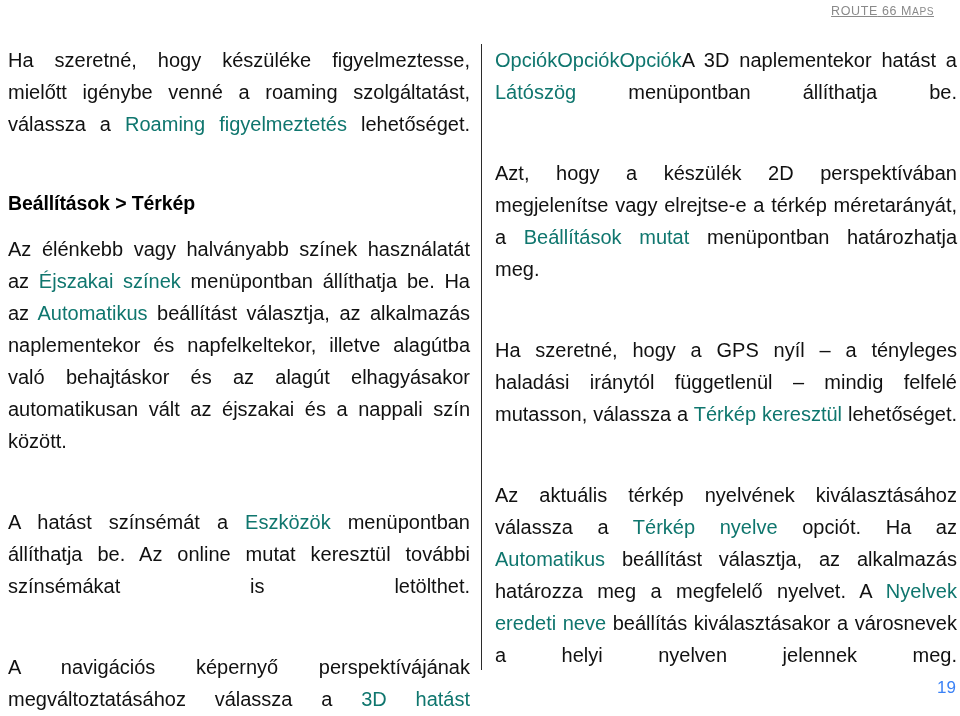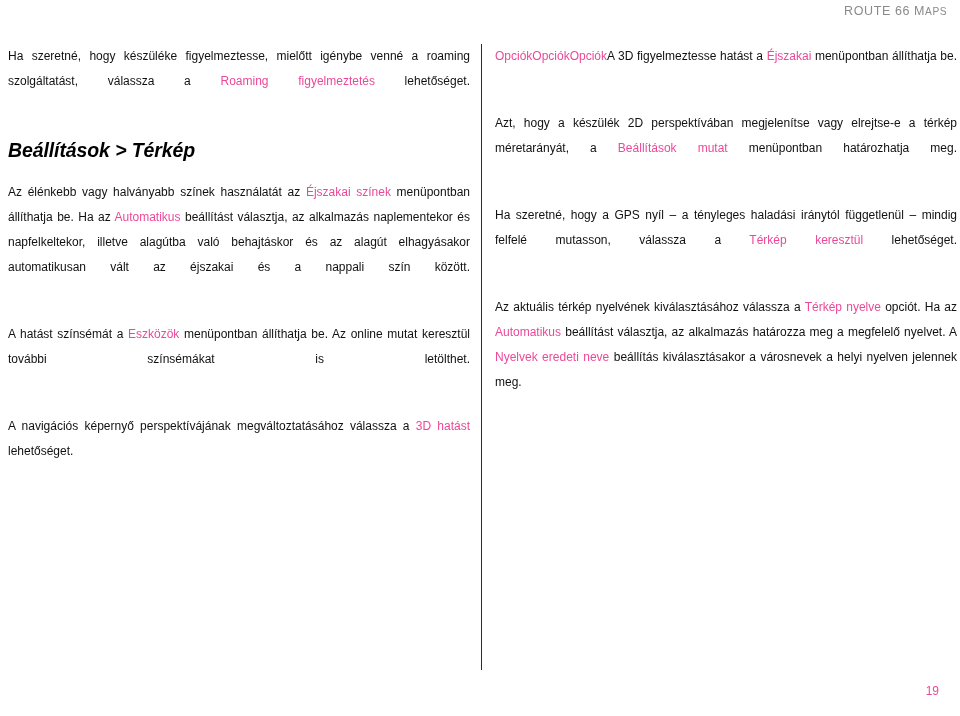--- a/index.html
+++ b/index.html
@@ -20,25 +20,26 @@
     position: absolute;
     inset: 0;
     width: 960px;
     height: 716px;
   }
 
   
   .running-head {
     position: absolute;
     top: 4px;
-    right: 13px;
+    right: 26px;
     font-size: 12.5px;
     letter-spacing: 0.6px;
     color: #8a8a8a;
     white-space: nowrap;
+    text-decoration: underline;
   }
   .running-head .rh-big { font-size: 12.5px; }
   .running-head .rh-small {
     font-size: 10.2px;
     letter-spacing: 0.5px;
   }
 
   
   .columns {
     position: absolute;
@@ -60,59 +61,58 @@
     left: 481px;
     top: 0px;
     width: 1px;
     height: 626px;
     background: #2b2b2b;
   }
 
   
   p.para {
     margin: 0 0 17px 0;
-    font-size: 12px;
-    line-height: 25px;
+    font-size: 20px;
+    line-height: 32px;
     text-align: justify;
     text-justify: inter-word;
     color: #111111;
     -webkit-hyphens: none;
     hyphens: none;
   }
   p.para.last { margin-bottom: 0; }
 
   h2.heading {
     margin: 13px 0 16px 0;
     font-size: 19.5px;
     line-height: 28px;
     font-weight: bold;
     color: #000000;
     letter-spacing: -0.1px;
-    font-style: italic;
   }
 
   a.lnk, .lnk {
-    color: #ec4899;
+    color: #0f766e;
     text-decoration: none;
   }
 
   
   p.para::after {
     content: "";
     display: inline-block;
     width: 100%;
   }
 
   
   .folio {
     position: absolute;
-    right: 21px;
+    right: 4px;
     bottom: 18px;
-    font-size: 12px;
-    color: #ec4899;
+    font-size: 17px;
+    color: #3b82f6;
   }
 </style>
 </head>
 <body>
 
 <div class="page">
 
   <div class="running-head">
     <span class="rh-big">ROUTE</span><span>&nbsp;</span><span class="rh-big">66</span><span>&nbsp;</span><span class="rh-big">M</span><span class="rh-small">APS</span>
   </div>
@@ -131,21 +131,21 @@
       <p class="para"><span>Az élénkebb vagy halványabb színek használatát az </span><span class="lnk">Éjszakai színek</span><span> menüpontban állíthatja be. Ha az </span><span class="lnk">Automatikus</span><span> beállítást választja, az alkalmazás naplementekor és napfelkeltekor, illetve alagútba való behajtáskor és az alagút elhagyásakor automatikusan vált az éjszakai és a nappali szín között.</span></p>
 
       <p class="para"><span>A hatást színsémát a </span><span class="lnk">Eszközök</span><span> menüpontban állíthatja be. Az online mutat keresztül további színsémákat is letölthet.</span></p>
 
       <p class="para last"><span>A navigációs képernyő perspektívájának megváltoztatásához válassza a </span><span class="lnk">3D hatást</span><span> lehetőséget.</span></p>
 
     </div>
 
     <div class="col col-right">
 
-      <p class="para"><span class="lnk">OpciókOpciókOpciók</span><span>A 3D figyelmeztesse hatást a </span><span class="lnk">Éjszakai</span><span> menüpontban állíthatja be.</span></p>
+      <p class="para"><span class="lnk">OpciókOpciókOpciók</span><span>A 3D naplementekor hatást a </span><span class="lnk">Látószög</span><span> menüpontban állíthatja be.</span></p>
 
       <p class="para"><span>Azt, hogy a készülék 2D perspektívában megjelenítse vagy elrejtse-e a térkép méretarányát, a </span><span class="lnk">Beállítások mutat</span><span> menüpontban határozhatja meg.</span></p>
 
       <p class="para"><span>Ha szeretné, hogy a GPS nyíl – a tényleges haladási iránytól függetlenül – mindig felfelé mutasson, válassza a </span><span class="lnk">Térkép keresztül</span><span> lehetőséget.</span></p>
 
 
       <p class="para last"><span>Az aktuális térkép nyelvének kiválasztásához válassza a </span><span class="lnk">Térkép nyelve</span><span> opciót. Ha az </span><span class="lnk">Automatikus</span><span> beállítást választja, az alkalmazás határozza meg a megfelelő nyelvet. A </span><span class="lnk">Nyelvek eredeti neve</span><span> beállítás kiválasztásakor a városnevek a helyi nyelven jelennek meg.</span></p>
 
     </div>
   </div>

